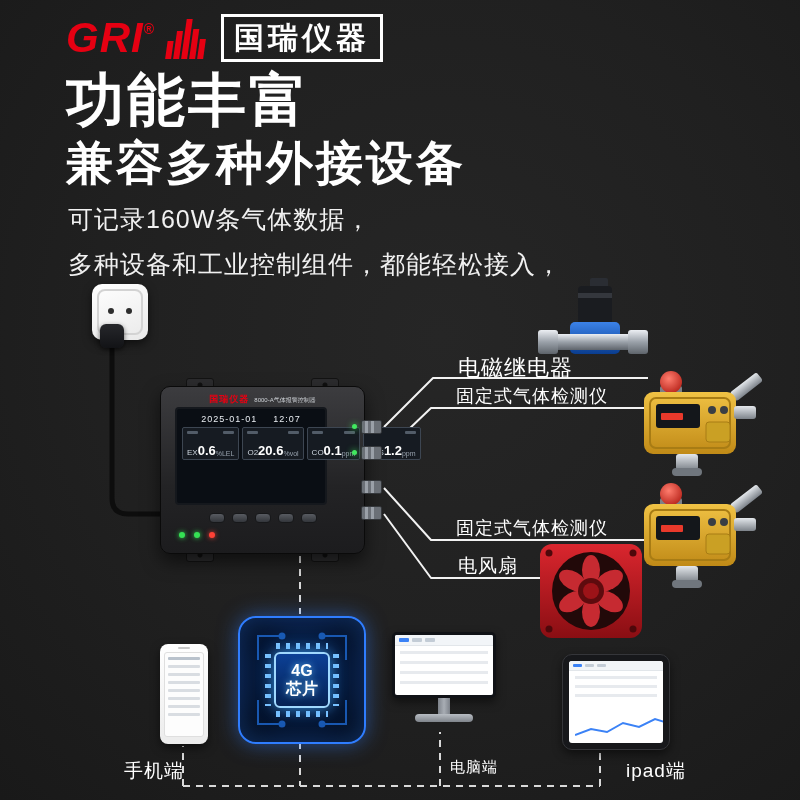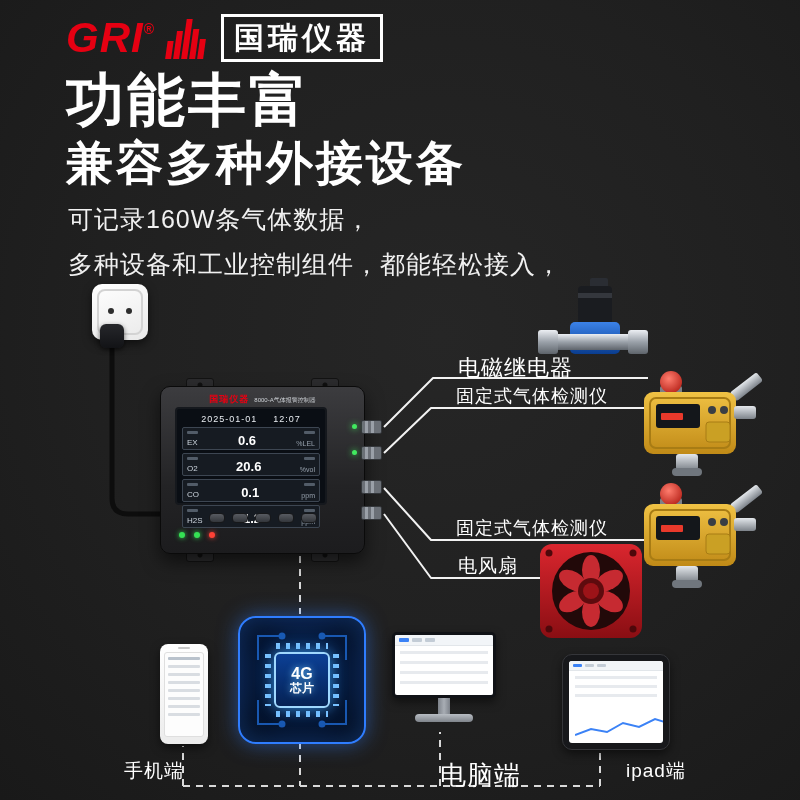--- a/index.html
+++ b/index.html
@@ -20,21 +20,21 @@
   .b1{position:absolute;left:68px;top:203px;font-size:25px;color:#f1f1f1;letter-spacing:1px;z-index:4;}
   .b2{position:absolute;left:68px;top:248px;font-size:25px;color:#f1f1f1;letter-spacing:1px;z-index:4;}
 
   
   .lbl{position:absolute;color:#fff;z-index:3;letter-spacing:1px;font-weight:500;}
   .lbl-relay{left:458px;top:353px;font-size:22px;}
   .lbl-det1{left:456px;top:384px;font-size:18px;}
   .lbl-det2{left:456px;top:516px;font-size:18px;}
   .lbl-fan{left:458px;top:553px;font-size:19px;}
   .lbl-phone{left:124px;top:758px;font-size:19px;}
-  .lbl-pc{left:440px;top:758px;font-size:26px;}
+  .lbl-pc{left:450px;top:758px;font-size:15px;}
   .lbl-ipad{left:626px;top:758px;font-size:19px;}
 
   
   .lines{position:absolute;left:0;top:0;z-index:1;}
   .lines .solid{stroke:#f2f2f2;stroke-width:2;fill:none;stroke-linejoin:round;}
   .lines .dash{stroke:#d9d9d9;stroke-width:2;fill:none;stroke-dasharray:7 6;}
   .lines .cable{stroke:#0d0d0d;stroke-width:5;fill:none;stroke-linecap:round;}
 
   
   .socket{position:absolute;left:92px;top:284px;width:56px;height:56px;background:linear-gradient(160deg,#ffffff,#e9e9e9);
@@ -52,21 +52,21 @@
   .ear{position:absolute;width:26px;height:12px;background:radial-gradient(circle at 50% 50%, #101010 2px,#2c2c2e 3px);
     border:1px solid #131313;border-radius:3px;}
   .ear.e1{top:-8px;left:26px}.ear.e2{top:-8px;right:26px}
   .ear.e3{bottom:-8px;left:26px}.ear.e4{bottom:-8px;right:26px}
   .ctrl-brandrow{position:absolute;top:6px;left:0;right:0;display:flex;justify-content:center;align-items:baseline;gap:5px;}
   .ctrl-brand{color:#e60012;font-size:9px;font-weight:700;letter-spacing:1px;}
   .ctrl-model{color:#cfd3d8;font-size:6px;}
   .ctrl-screen{position:absolute;left:14px;top:20px;width:152px;height:98px;background:#0a0e14;
     border:2px solid #15181d;border-radius:4px;padding:5px;box-sizing:border-box;}
   .scr-date{display:flex;justify-content:center;gap:16px;font-size:9px;color:#e9edf2;margin-bottom:3px;letter-spacing:1px;}
-  .scr-grid{display:grid;grid-template-columns:1fr;grid-template-rows:1fr 1fr;gap:3px;height:68px;}
+  .scr-grid{display:grid;grid-template-columns:1fr 1fr 1fr 1fr;grid-template-rows:1fr 1fr;gap:3px;height:68px;}
   .cell{background:#161b22;border:1px solid #3d4652;border-radius:2px;padding:3px 4px 2px;
     display:flex;flex-direction:column;justify-content:space-between;box-sizing:border-box;}
   .cell .ticks{display:flex;justify-content:space-between;}
   .cell .tick{width:11px;height:3px;background:#525c68;border-radius:1px;}
   .cell .main{display:flex;align-items:flex-end;justify-content:space-between;line-height:1;}
   .cell .gas{font-size:8px;color:#ccd4dd;}
   .cell .val{font-size:13px;font-weight:700;color:#fff;}
   .cell .unit{font-size:7px;color:#96a0ac;}
   .ctrl-btnrow{position:absolute;top:126px;left:50%;transform:translateX(-50%);display:flex;gap:7px;}
   .ctrl-btnrow i{width:14px;height:8px;background:linear-gradient(#585b61,#33363b);border:1px solid #17181a;border-radius:4px;}
@@ -97,21 +97,21 @@
   .phone .prow.hd{background:#b9c2cc;}
 
   
   .chip{position:absolute;left:238px;top:616px;width:124px;height:124px;border-radius:18px;z-index:2;
     background:radial-gradient(circle at 50% 45%, #0b3271 0%, #051430 55%, #020810 100%);
     border:2px solid #2f7dff;box-shadow:0 0 20px rgba(47,125,255,.5), inset 0 0 26px rgba(47,125,255,.35);}
   .chip-core{position:absolute;left:34px;top:34px;width:56px;height:56px;border:2px solid #9fd8ff;border-radius:6px;
     background:linear-gradient(180deg,#0c4096,#062254);box-shadow:0 0 16px rgba(63,169,255,.8);
     display:flex;flex-direction:column;align-items:center;justify-content:center;box-sizing:border-box;}
   .chip-core .c1{font-size:16px;font-weight:800;text-shadow:0 0 7px #6fc9ff;line-height:1.1;}
-  .chip-core .c2{font-size:12px;font-weight:700;text-shadow:0 0 7px #6fc9ff;line-height:1.1;}
+  .chip-core .c2{font-size:16px;font-weight:700;text-shadow:0 0 7px #6fc9ff;line-height:1.1;}
   .pins-h{position:absolute;left:36px;width:52px;height:6px;background:repeating-linear-gradient(90deg,#7fc4ff 0 4px,transparent 4px 10px);}
   .pins-h.t{top:25px}.pins-h.b{bottom:25px}
   .pins-v{position:absolute;top:36px;height:52px;width:6px;background:repeating-linear-gradient(180deg,#7fc4ff 0 4px,transparent 4px 10px);}
   .pins-v.l{left:25px}.pins-v.r{right:25px}
   .chip svg{position:absolute;inset:0;}
 
   
   .monitor{position:absolute;left:392px;top:632px;width:104px;height:96px;z-index:2;}
   .mon-screen{width:104px;height:66px;background:#101216;border-radius:5px;padding:3px;box-sizing:border-box;box-shadow:0 4px 10px rgba(0,0,0,.5);}
   .mon-ui{position:relative;width:100%;height:100%;background:#fff;border-radius:2px;overflow:hidden;}

